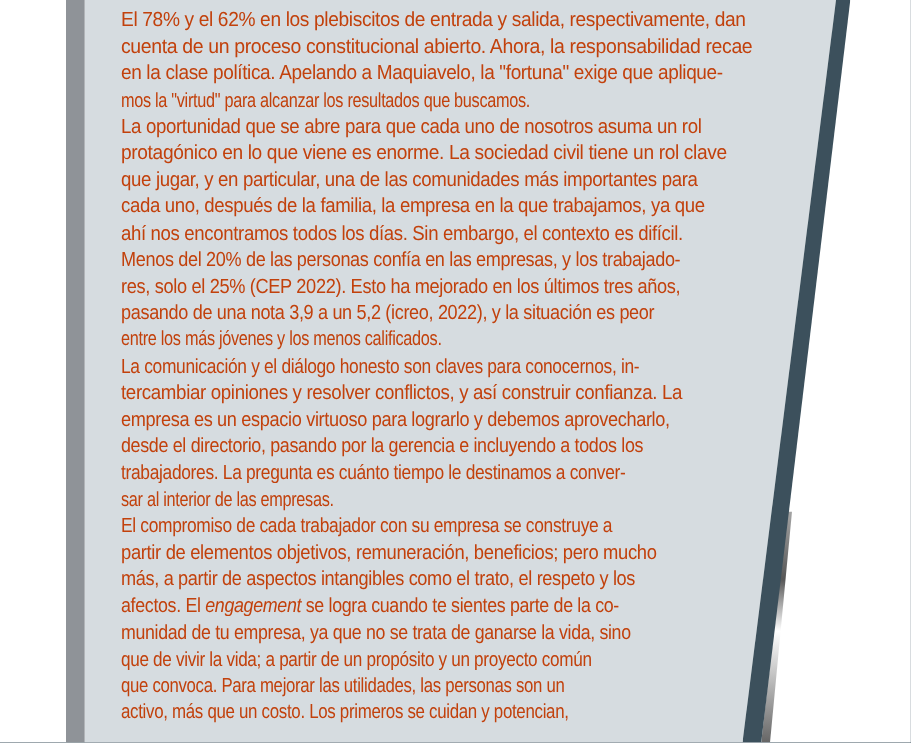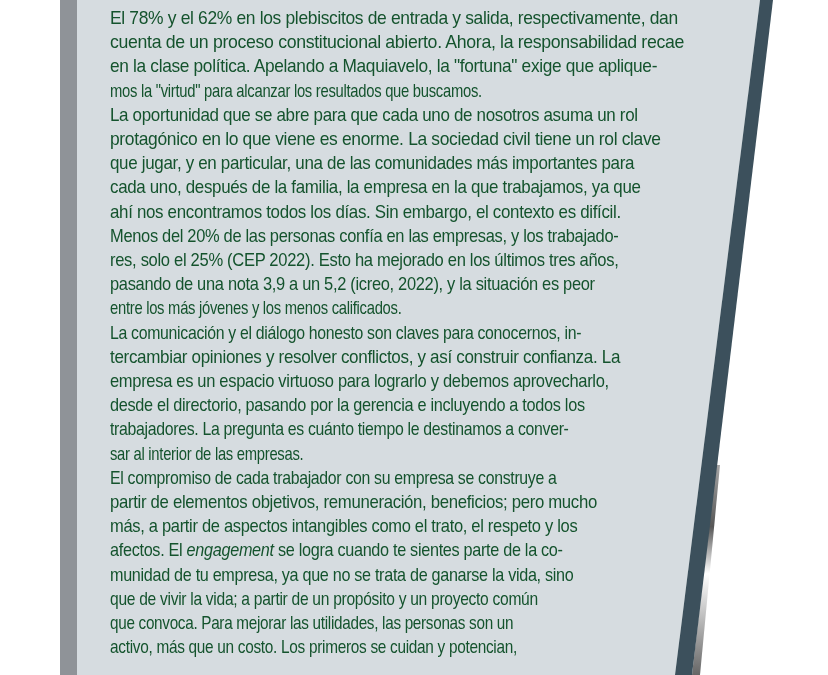--- a/index.html
+++ b/index.html
@@ -24,21 +24,21 @@
   }
   .photo-strip {
     position: absolute; left: 0; top: 0; width: 828px; height: 675px;
     background: linear-gradient(180deg, #c9a56a 0%, #b98e50 30%, #e6e6e6 40%, #2a2a2a 50%, #dcdcdc 62%, #444 78%, #fff 85%, #555 100%);
     clip-path: polygon(716px 465px, 720px 465px, 700px 675px, 692px 675px);
     opacity: 0.9;
   }
   .text-block {
     position: absolute; left: 110px; top: 6px; width: 650px;
     font-family: "Liberation Sans Narrow", "Liberation Sans", sans-serif;
-    font-size: 18.5px; line-height: 24.2px; color: #14532d;
+    font-size: 18.5px; line-height: 24.2px; color: #c2410c;
     letter-spacing: -0.35px;
   }
   .line { white-space: nowrap; display: block; transform-origin: left center; }
   .line em { font-style: italic; }
 </style>
 </head>
 <body>
 
 <div class="left-bar"></div>
 <div class="panel"></div>

